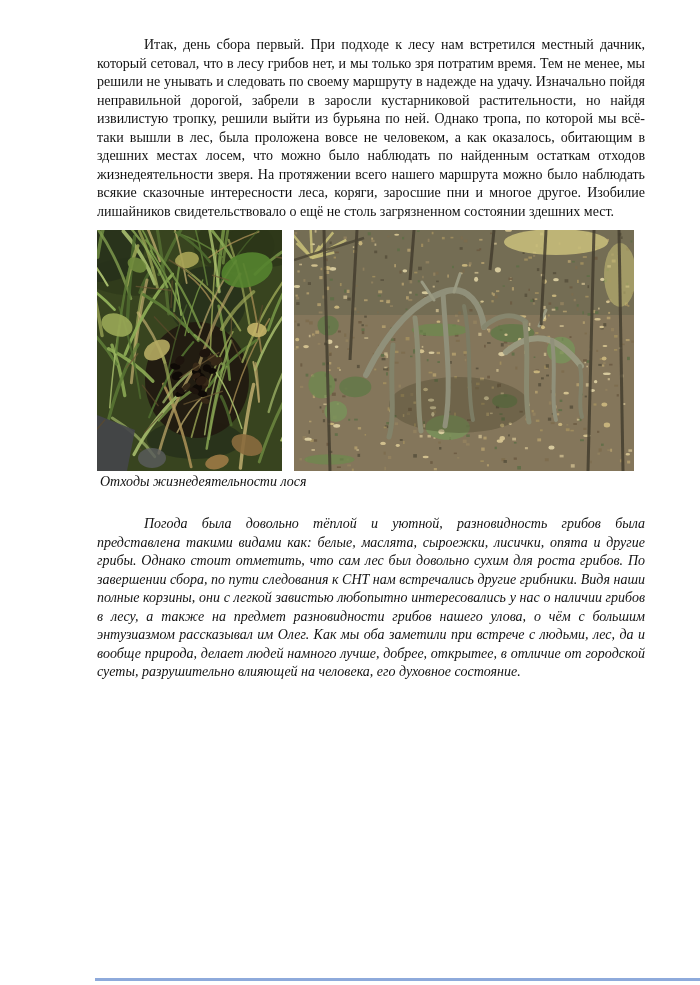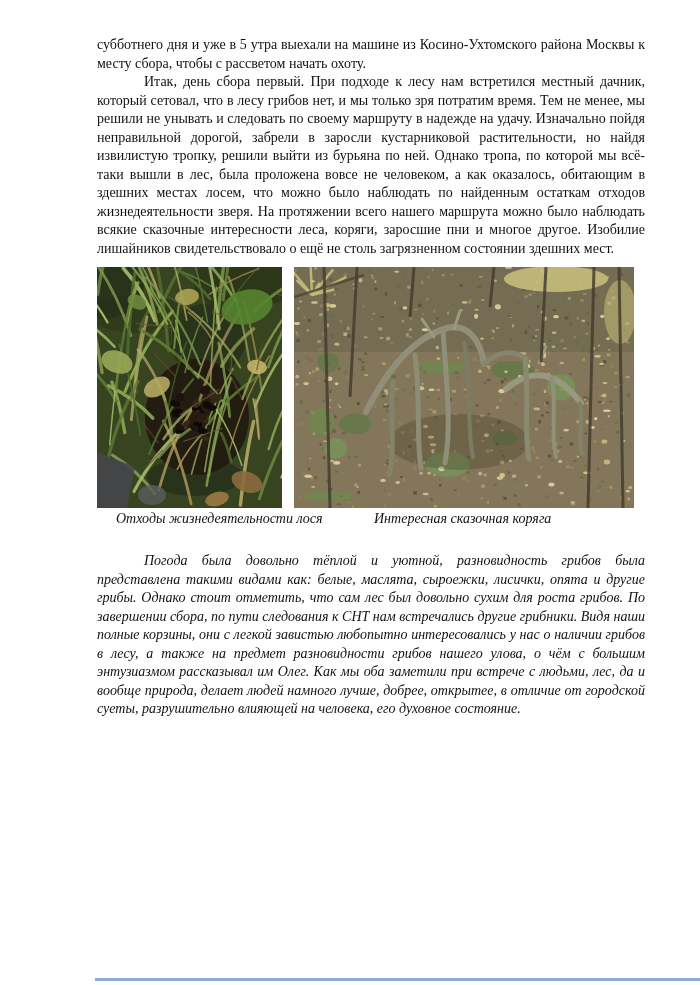--- a/index.html
+++ b/index.html
@@ -33,37 +33,36 @@
   .caprow{
     position:relative;
     height:21px;
     margin-top:3px;
   }
   .cap{
     position:absolute; top:0;
     font-size:14px; font-style:italic;
     white-space:nowrap;
   }
-  .cap.left{ left:19px; }
+  .cap.left{ left:3px; }
   .cap.right{ left:277px; }
   .para.last{ margin-top:20px;font-style:italic; }
   .bottom-line{
     position:absolute;
     left:95px; bottom:4px;
     width:605px; height:3px;
     background:#8eaadb;
   }
 </style>
 </head>
 <body>
 
 <div class="page">
   <div class="content">
 
-    <p class="para">субботнего дня и уже в 5 утра выехали на машине из Косино-Ухтомского района Москвы к месту сбора, чтобы с рассветом начать охоту.</p>
 
     <p class="para indent">Итак, день сбора первый. При подходе к лесу нам встретился местный дачник, который сетовал, что в лесу грибов нет, и мы только зря потратим время. Тем не менее, мы решили не унывать и следовать по своему маршруту в надежде на удачу. Изначально пойдя неправильной дорогой, забрели в заросли кустарниковой растительности, но найдя извилистую тропку, решили выйти из бурьяна по ней. Однако тропа, по которой мы всё-таки вышли в лес, была проложена вовсе не человеком, а как оказалось, обитающим в здешних местах лосем, что можно было наблюдать по найденным остаткам отходов жизнедеятельности зверя. На протяжении всего нашего маршрута можно было наблюдать всякие сказочные интересности леса, коряги, заросшие пни и многое другое. Изобилие лишайников свидетельствовало о ещё не столь загрязненном состоянии здешних мест.</p>
 
     <div class="figrow">
       <svg id="photo-left" class="photo" width="185" height="241" viewBox="0 0 185 241">
         <rect width="185" height="241" fill="#38441f"></rect>
       <ellipse cx="110.45537030811207" cy="72.1228140928423" rx="38.55729997789362" ry="35.76765418880044" fill="#26301a" opacity="0.8"></ellipse>
           <ellipse cx="97.90254359035872" cy="209.64434585796872" rx="47.883164893315715" ry="19.342074394851025" fill="#26301a" opacity="0.8"></ellipse>
           <ellipse cx="38.78225805181184" cy="46.598467401507534" rx="49.81900305711618" ry="19.06261396457563" fill="#2e3a1a" opacity="0.8"></ellipse>
           <ellipse cx="5.59690296910559" cy="17.35043260890545" rx="41.84210636505955" ry="34.63224292575952" fill="#26301a" opacity="0.8"></ellipse>
@@ -835,20 +834,19 @@
           <line x1="325" y1="0" x2="329" y2="241" stroke="#443e2f" stroke-width="3" opacity="0.85"></line>
           <line x1="252" y1="0" x2="247" y2="95" stroke="#443e2f" stroke-width="3" opacity="0.85"></line>
           <line x1="120" y1="0" x2="116" y2="50" stroke="#443e2f" stroke-width="3" opacity="0.85"></line>
           <line x1="200" y1="0" x2="196" y2="40" stroke="#443e2f" stroke-width="3" opacity="0.85"></line>
           <line x1="0" y1="30" x2="70" y2="8" stroke="#4a4434" stroke-width="2.5" opacity="0.8"></line>
         </svg>
     </div>
 
     <div class="caprow">
       <span class="cap left">Отходы жизнедеятельности лося</span>
-      <span class="cap right">Интересная сказочная коряга</span>
     </div>
 
     <p class="para indent last">Погода была довольно тёплой и уютной, разновидность грибов была представлена такими видами как: белые, маслята, сыроежки, лисички, опята и другие грибы. Однако стоит отметить, что сам лес был довольно сухим для роста грибов. По завершении сбора, по пути следования к СНТ нам встречались другие грибники. Видя наши полные корзины, они с легкой завистью любопытно интересовались у нас о наличии грибов в лесу, а также на предмет разновидности грибов нашего улова, о чём с большим энтузиазмом рассказывал им Олег. Как мы оба заметили при встрече с людьми, лес, да и вообще природа, делает людей намного лучше, добрее, открытее, в отличие от городской суеты, разрушительно влияющей на человека, его духовное состояние.</p>
   </div>
 
   <div class="bottom-line" style="background: rgb(142, 170, 219);"></div>
 </div>
 
 </body></html>

